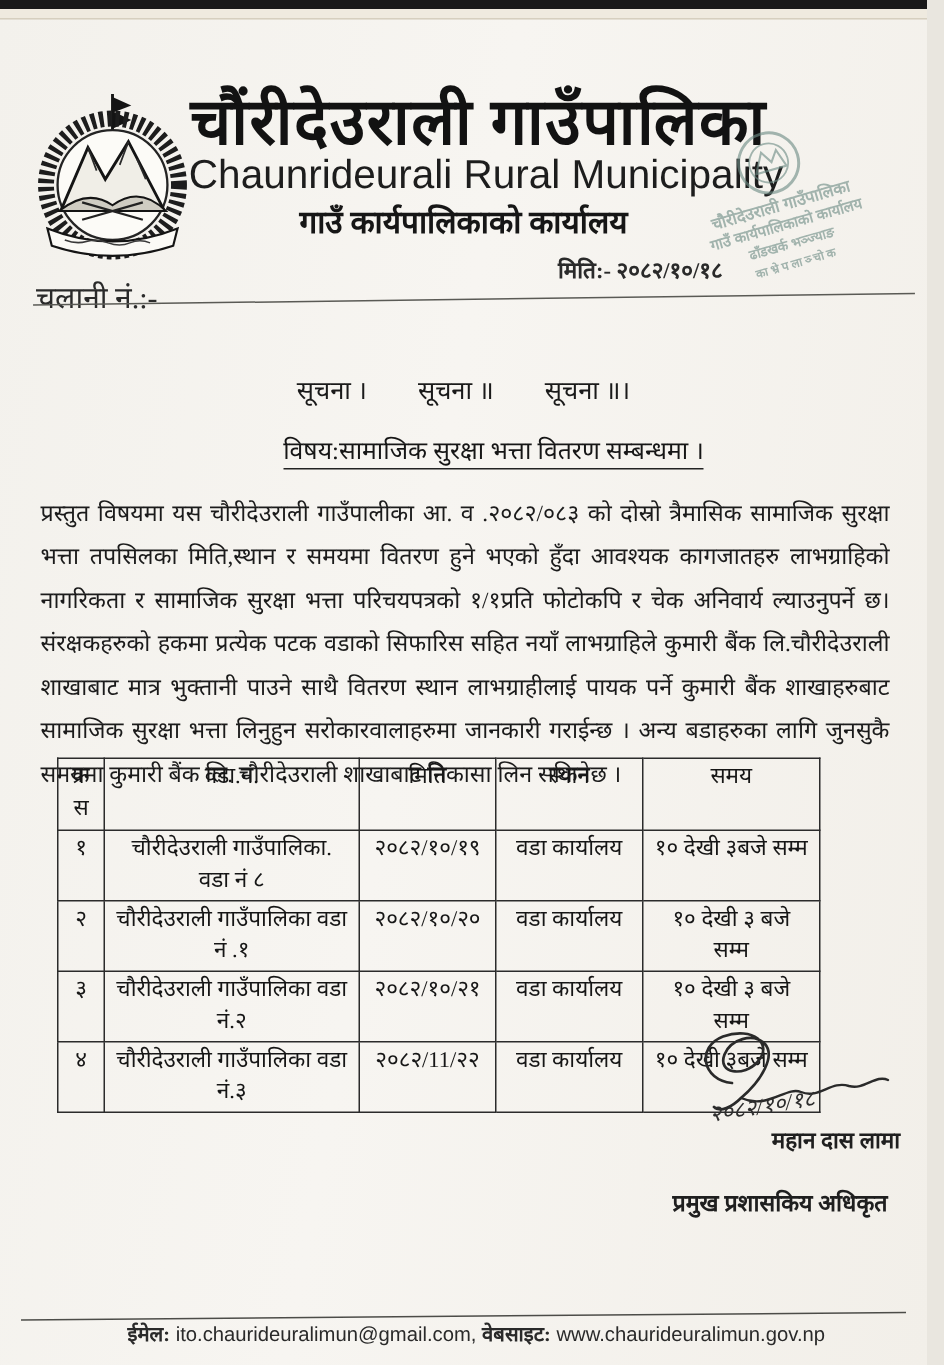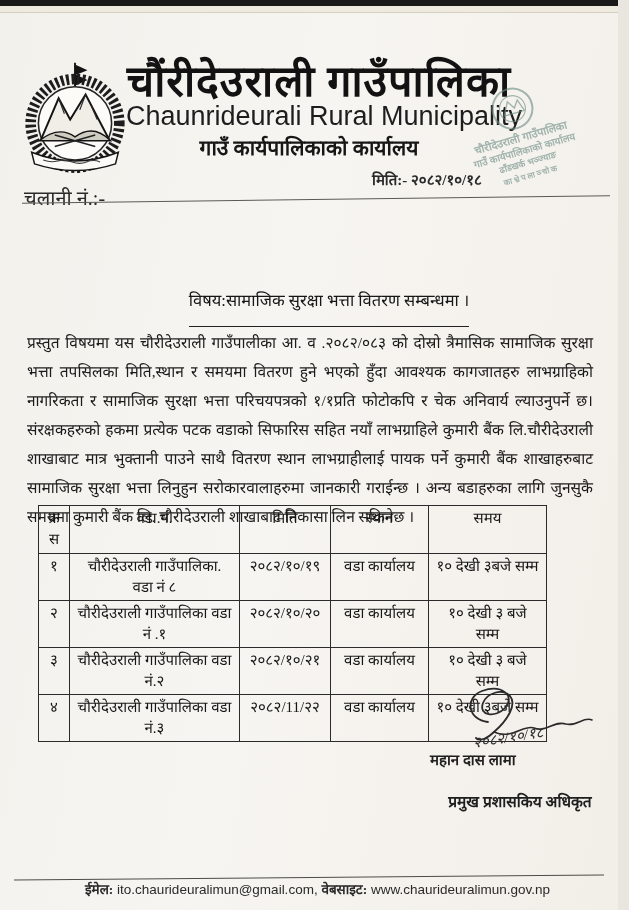--- a/index.html
+++ b/index.html
@@ -39,37 +39,37 @@
   .stamp-line { font-family:"Liberation Sans","DejaVu Sans",sans-serif; font-weight:bold; color:#6f8d86; line-height:13px; }
   .stamp-line.l1 { font-size:11px; }
   .stamp-line.l2 { font-size:10px; }
   .stamp-line.l3 { font-size:9px; }
   .stamp-line.l4 { font-size:8px; letter-spacing:2px; }
 
   
   .suchana-row { position:absolute; left:0; right:0; top:248px; display:flex; justify-content:center; gap:34px;
     font-size:17px; color:#1a1a1a; }
   .subject { position:absolute; left:0; right:0; top:288px; text-align:center; font-size:16.5px; color:#161616; }
-  .subject span { border-bottom:1.6px solid #222; padding-bottom:16px;margin-left:40px; }
+  .subject span { border-bottom:1.6px solid #222; padding-bottom:2px;margin-left:40px; }
 
   .body-para { position:absolute; left:27px; right:25px; top:328px; font-size:15.5px; line-height:29px;
     text-align:justify; color:#1b1b1b; }
 
   
   table.sched { position:absolute; left:38px; top:505px; border-collapse:collapse;
     font-size:15px; color:#161616; table-layout:fixed; width:508px; }
   table.sched th, table.sched td { border:1.6px solid #2b2b2b; padding:2px 7px; vertical-align:top;
     text-align:center; font-weight:normal; line-height:21px; }
   table.sched th { height:48px; }
   col.c-sn { width:31px; } col.c-ward { width:170px; } col.c-date { width:91px; }
   col.c-place { width:98px; } col.c-time { width:118px; }
 
   
   .signature { position:absolute; left:450px; top:678px; width:175px; height:82px; }
-  .sig-name { position:absolute; left:430px; top:749px; width:170px; text-align:left;
+  .sig-name { position:absolute; left:430px; top:749px; width:170px; text-align:right;
     font-size:15px; font-weight:bold; color:#1f1f1f; }
   .sig-title { position:absolute; left:420px; top:790px; width:200px; text-align:center;
     font-size:15.5px; font-weight:bold; color:#1f1f1f; }
 
   
   .footer-rule { position:absolute; left:14px; right:14px; top:877px; border-top:1.5px solid #4c4c48; transform:rotate(-0.5deg); }
   .footer-text { position:absolute; left:17px; right:0; top:880px; text-align:center;
     font-size:13.5px; color:#2a2a2a; font-family:"Liberation Sans","DejaVu Sans",sans-serif; }
   .footer-text b { font-family:"Liberation Serif","DejaVu Serif",serif; font-weight:bold; }
 </style>
@@ -110,20 +110,25 @@
     <div class="stamp-line l1">चौरीदेउराली गाउँपालिका</div>
     <div class="stamp-line l2">गाउँ कार्यपालिकाको कार्यालय</div>
     <div class="stamp-line l3">ढाँडखर्क भञ्ज्याङ</div>
     <div class="stamp-line l4">काभ्रेपलाञ्चोक</div>
   </div>
 
   <div class="chalani">चलानी नं.:-</div>
   <div class="miti"><span>मिति:-</span> <span>२०८२/१०/१८</span></div>
   <div class="head-rule"></div>
 
+  <div class="suchana-row">
+    <span>सूचना ।</span>
+    <span>सूचना ॥</span>
+    <span>सूचना ॥।</span>
+  </div>
 
   <div class="subject">
     <span>विषय:सामाजिक सुरक्षा भत्ता वितरण सम्बन्धमा  ।</span>
   </div>
 
   <p class="body-para">प्रस्तुत विषयमा यस चौरीदेउराली गाउँपालीका आ. व .२०८२/०८३ को दोस्रो त्रैमासिक सामाजिक सुरक्षा भत्ता तपसिलका मिति,स्थान र समयमा वितरण हुने भएको हुँदा आवश्यक कागजातहरु लाभग्राहिको नागरिकता र सामाजिक सुरक्षा भत्ता परिचयपत्रको १/१प्रति फोटोकपि र चेक अनिवार्य ल्याउनुपर्ने छ।  संरक्षकहरुको हकमा प्रत्येक पटक वडाको सिफारिस सहित नयाँ लाभग्राहिले कुमारी बैंक लि.चौरीदेउराली शाखाबाट मात्र भुक्तानी पाउने साथै वितरण स्थान लाभग्राहीलाई पायक पर्ने कुमारी बैंक शाखाहरुबाट सामाजिक सुरक्षा भत्ता लिनुहुन सरोकारवालाहरुमा जानकारी गराईन्छ । अन्य बडाहरुका लागि जुनसुकै समयमा कुमारी बैंक लि. चौरीदेउराली शाखाबाट निकासा लिन सकिनेछ ।</p>
 
   <table class="sched">
     <colgroup>
         <col class="c-sn">

